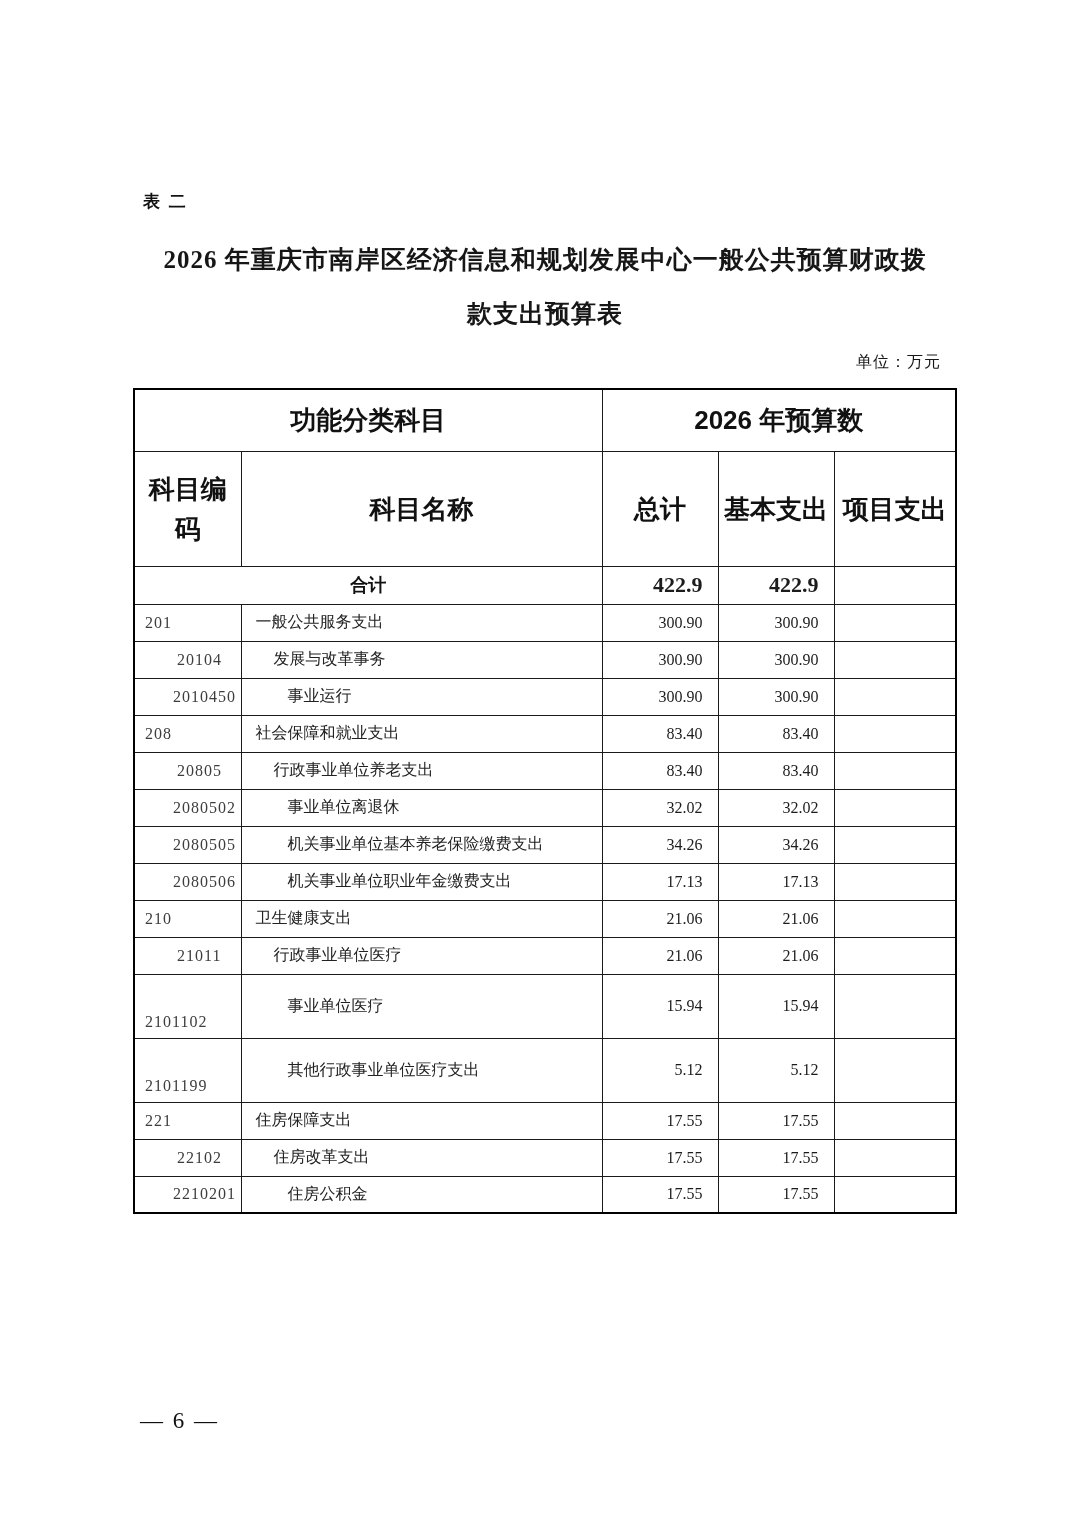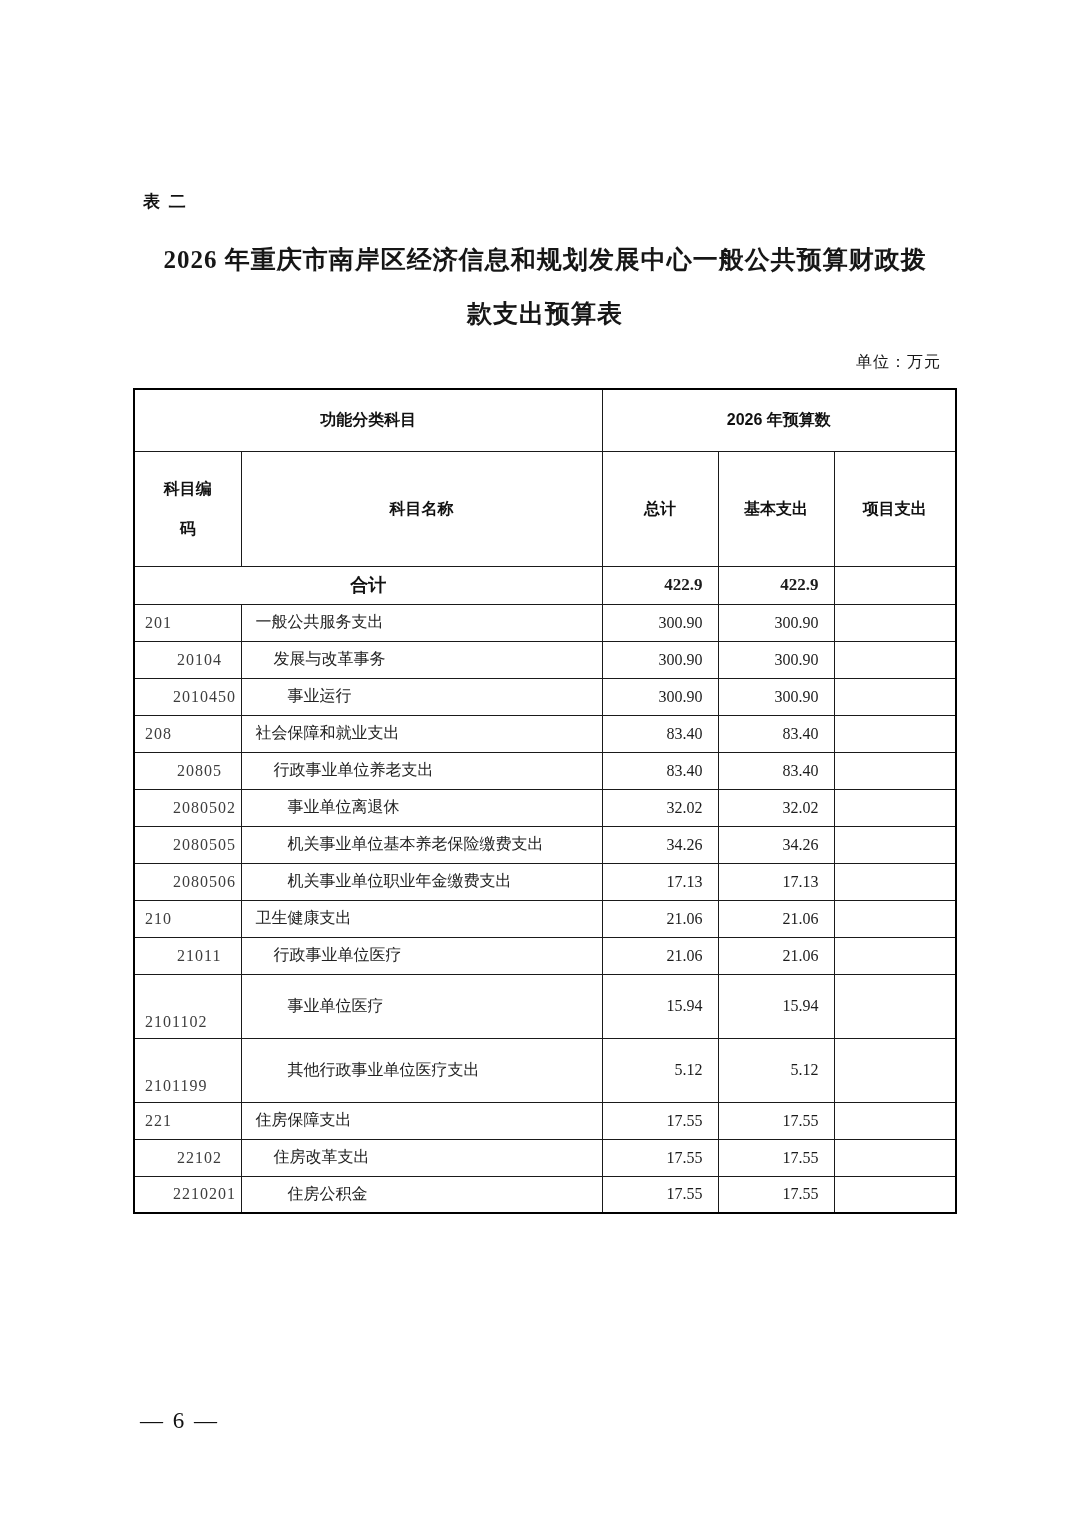--- a/index.html
+++ b/index.html
@@ -56,21 +56,21 @@
   }
   .budget-table th, .budget-table td {
     border: 1px solid #1a1a1a;
     vertical-align: middle;
     overflow: hidden;
     white-space: nowrap;
   }
   .budget-table thead th {
     font-family: "Liberation Sans", "DejaVu Sans", sans-serif;
     font-weight: bold;
-    font-size: 16px;
+    font-size: 26px;
     color: #111;
     text-align: center;
   }
   tr.h1 th { height: 62px; }
   tr.h2 th { height: 115px; line-height: 40px; }
   tr.total-row td { height: 38px; }
   tbody tr { height: 37px; }
   tbody tr.tall { height: 64px; }
   .total-label {
     text-align: center;
@@ -97,21 +97,21 @@
   td.name.lv2 { padding-left: 32px; }
   td.name.lv3 { padding-left: 46px; }
   td.num {
     font-size: 16px;
     color: #1c1c1c;
     text-align: right;
     padding-right: 15px;
   }
   tr.total-row td.num {
     font-weight: bold;
-    font-size: 17px;
+    font-size: 22px;
   }
   .page-number {
     position: absolute;
     left: 140px;
     top: 1408px;
     font-size: 23px;
     color: #111;
     letter-spacing: 2px;
   }
 </style>

